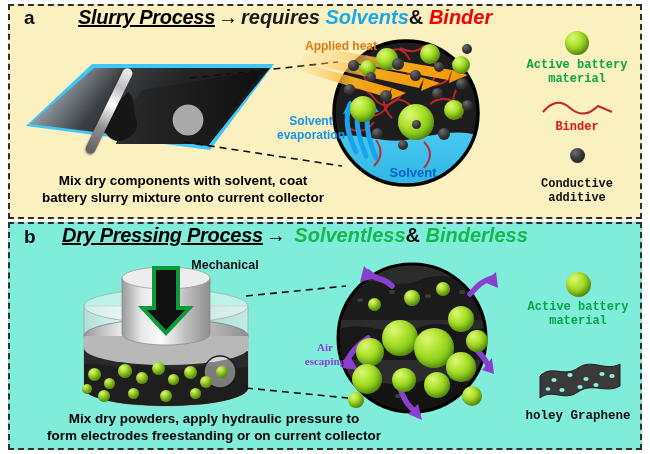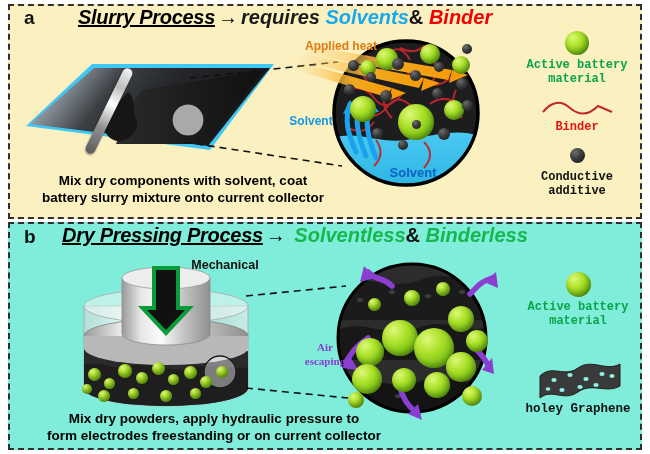--- a/index.html
+++ b/index.html
@@ -37,21 +37,21 @@
   .lbl-evap{color:#1596e8;}
   .lbl-solvent{color:#0b63c5;}
   .lbl-mech{color:#111;font-size:12.5px;}
   .lbl-air{color:#8b3fd1;}
 
   
   .leg{position:absolute;text-align:center;font-weight:bold;font-size:12px;
        line-height:14px;font-family:Liberation Mono, monospace;}
   .leg-green{color:#0aa44a;}
   .leg-red{color:#e21414;}
-  .leg-black{color:#111;}
+  .leg-black{color:#111;margin-top:7px;}
 
   
   .sphere{position:absolute;border-radius:50%;
           background:radial-gradient(circle at 33% 28%,#dcf87a 0%,#aee22b 35%,#7cc217 68%,#4e8c0a 100%);
           box-shadow:inset -2px -3px 5px rgba(0,0,0,.28);}
   .carbon{position:absolute;border-radius:50%;
           background:radial-gradient(circle at 34% 28%,#6d6d6d 0%,#3a3a3a 45%,#141414 100%);}
 
   
   .svglayer{position:absolute;left:0;top:0;width:650px;height:454px;pointer-events:none;}
@@ -197,20 +197,21 @@
   <div class="carbon" style="left:412px;top:120px;width:9px;height:9px;"></div>
   <div class="carbon" style="left:372px;top:128px;width:11px;height:11px;"></div>
   <div class="carbon" style="left:438px;top:128px;width:12px;height:12px;"></div>
   <div class="carbon" style="left:398px;top:140px;width:10px;height:10px;"></div>
   <div class="carbon" style="left:462px;top:44px;width:10px;height:10px;"></div>
 
   <div class="lbl lbl-heat" style="left:286px;top:39px;width:110px;">Applied heat</div>
 
   <div class="lbl lbl-evap" style="left:268px;top:114px;width:86px;">
     <div>Solvent</div>
+    <div>evaporation</div>
   </div>
 
   <div class="lbl lbl-solvent" style="left:378px;top:166px;width:70px;font-size:13px;">Solvent</div>
 
   <div class="caption" style="left:18px;top:172px;width:330px;">
     <div>Mix dry components with solvent, coat</div>
     <div>battery slurry mixture onto current collector</div>
   </div>
 
   <div class="sphere" style="left:565px;top:31px;width:24px;height:24px;"></div>

